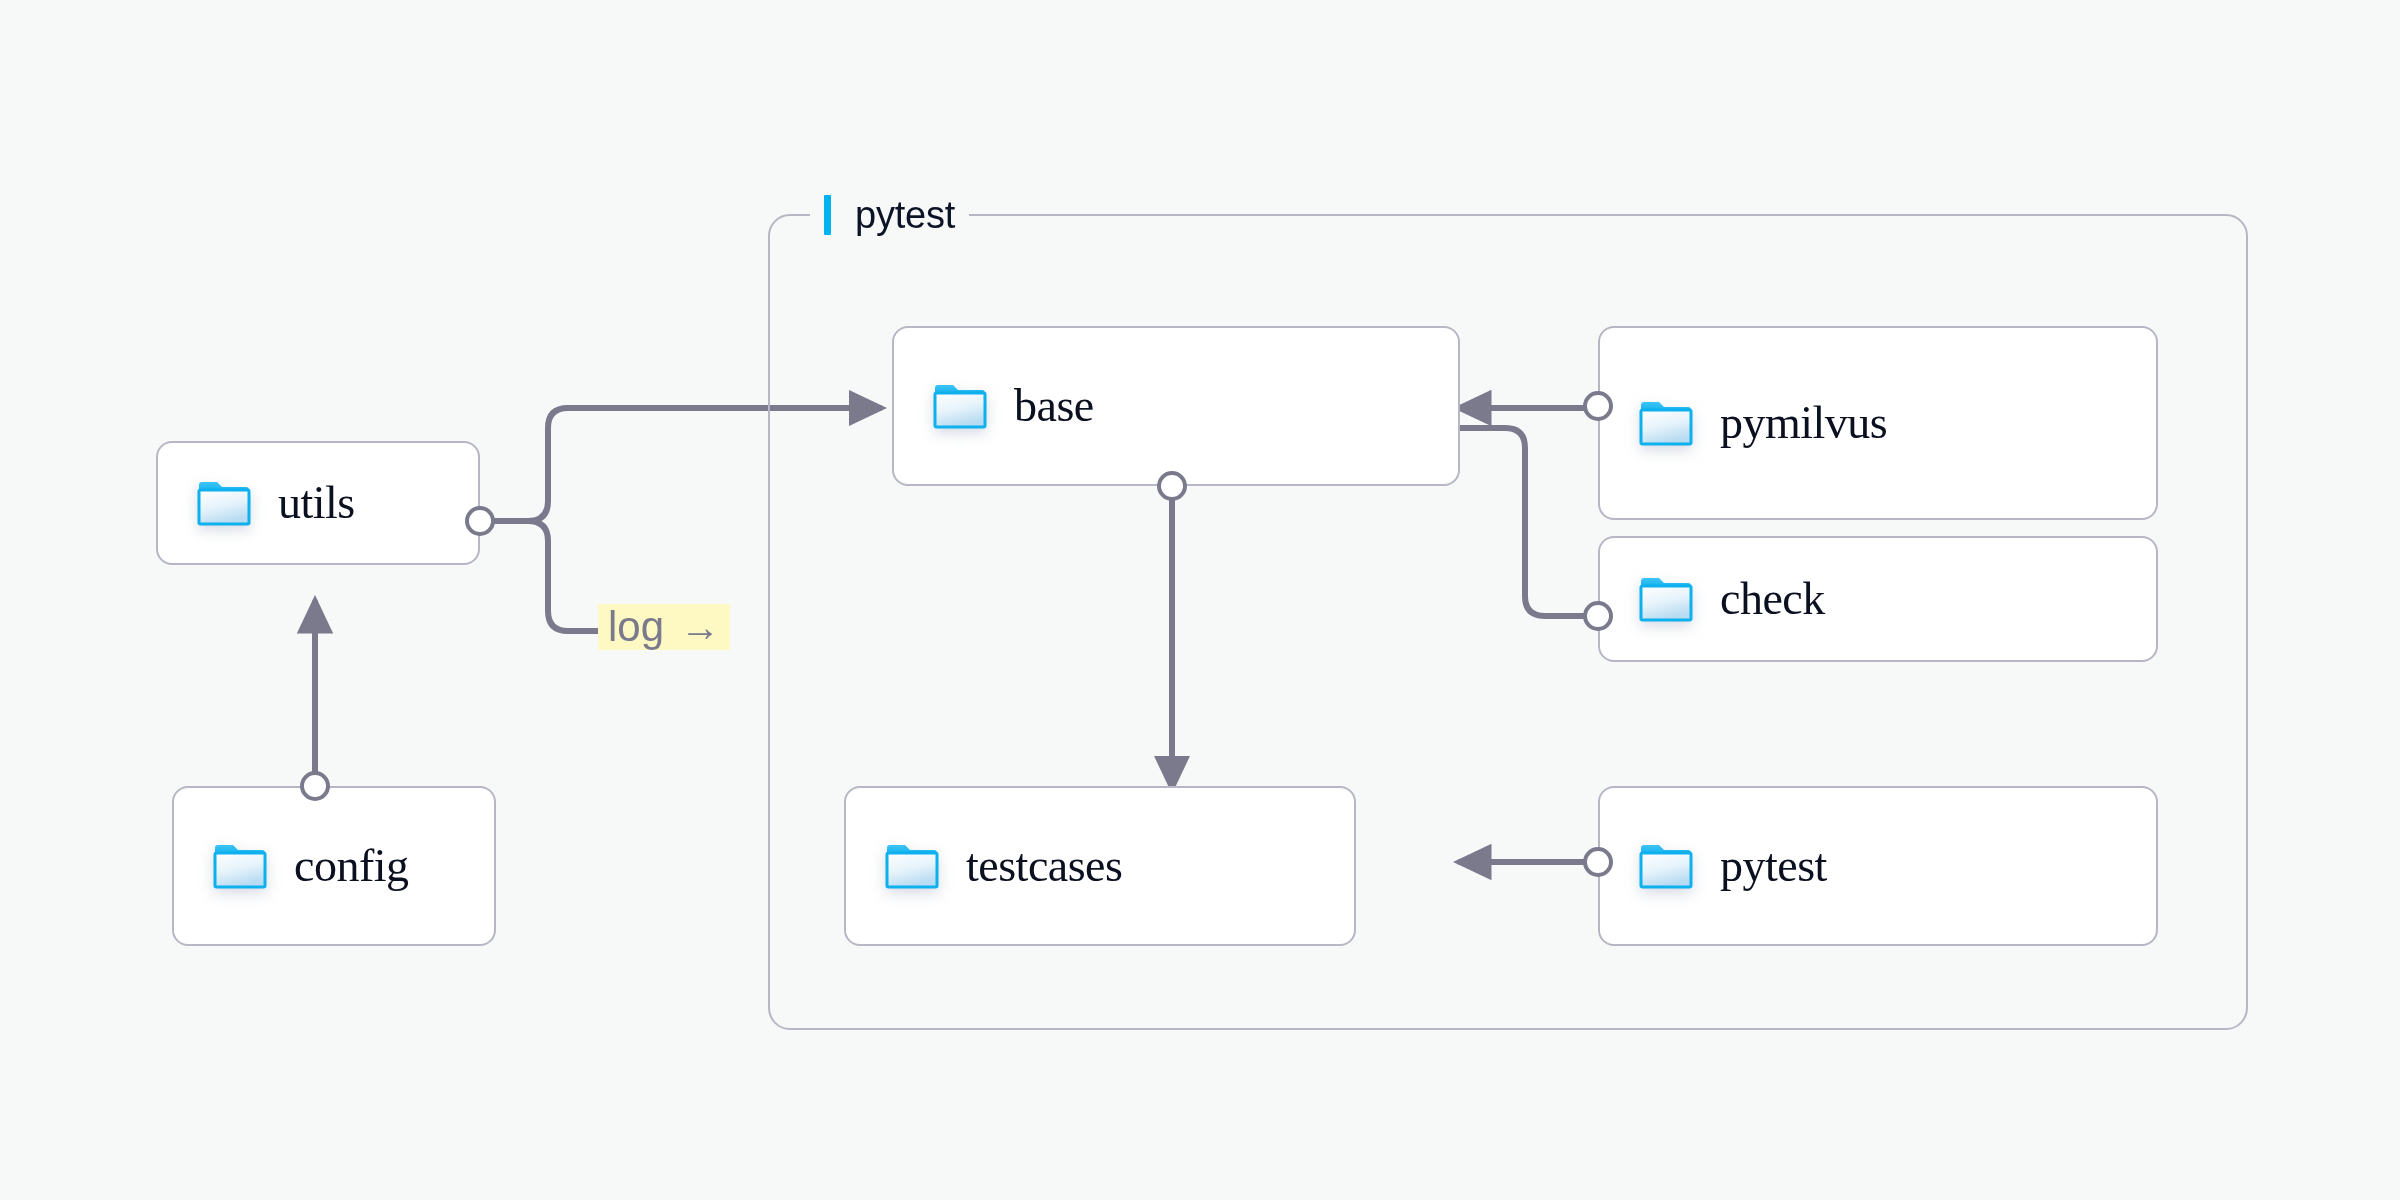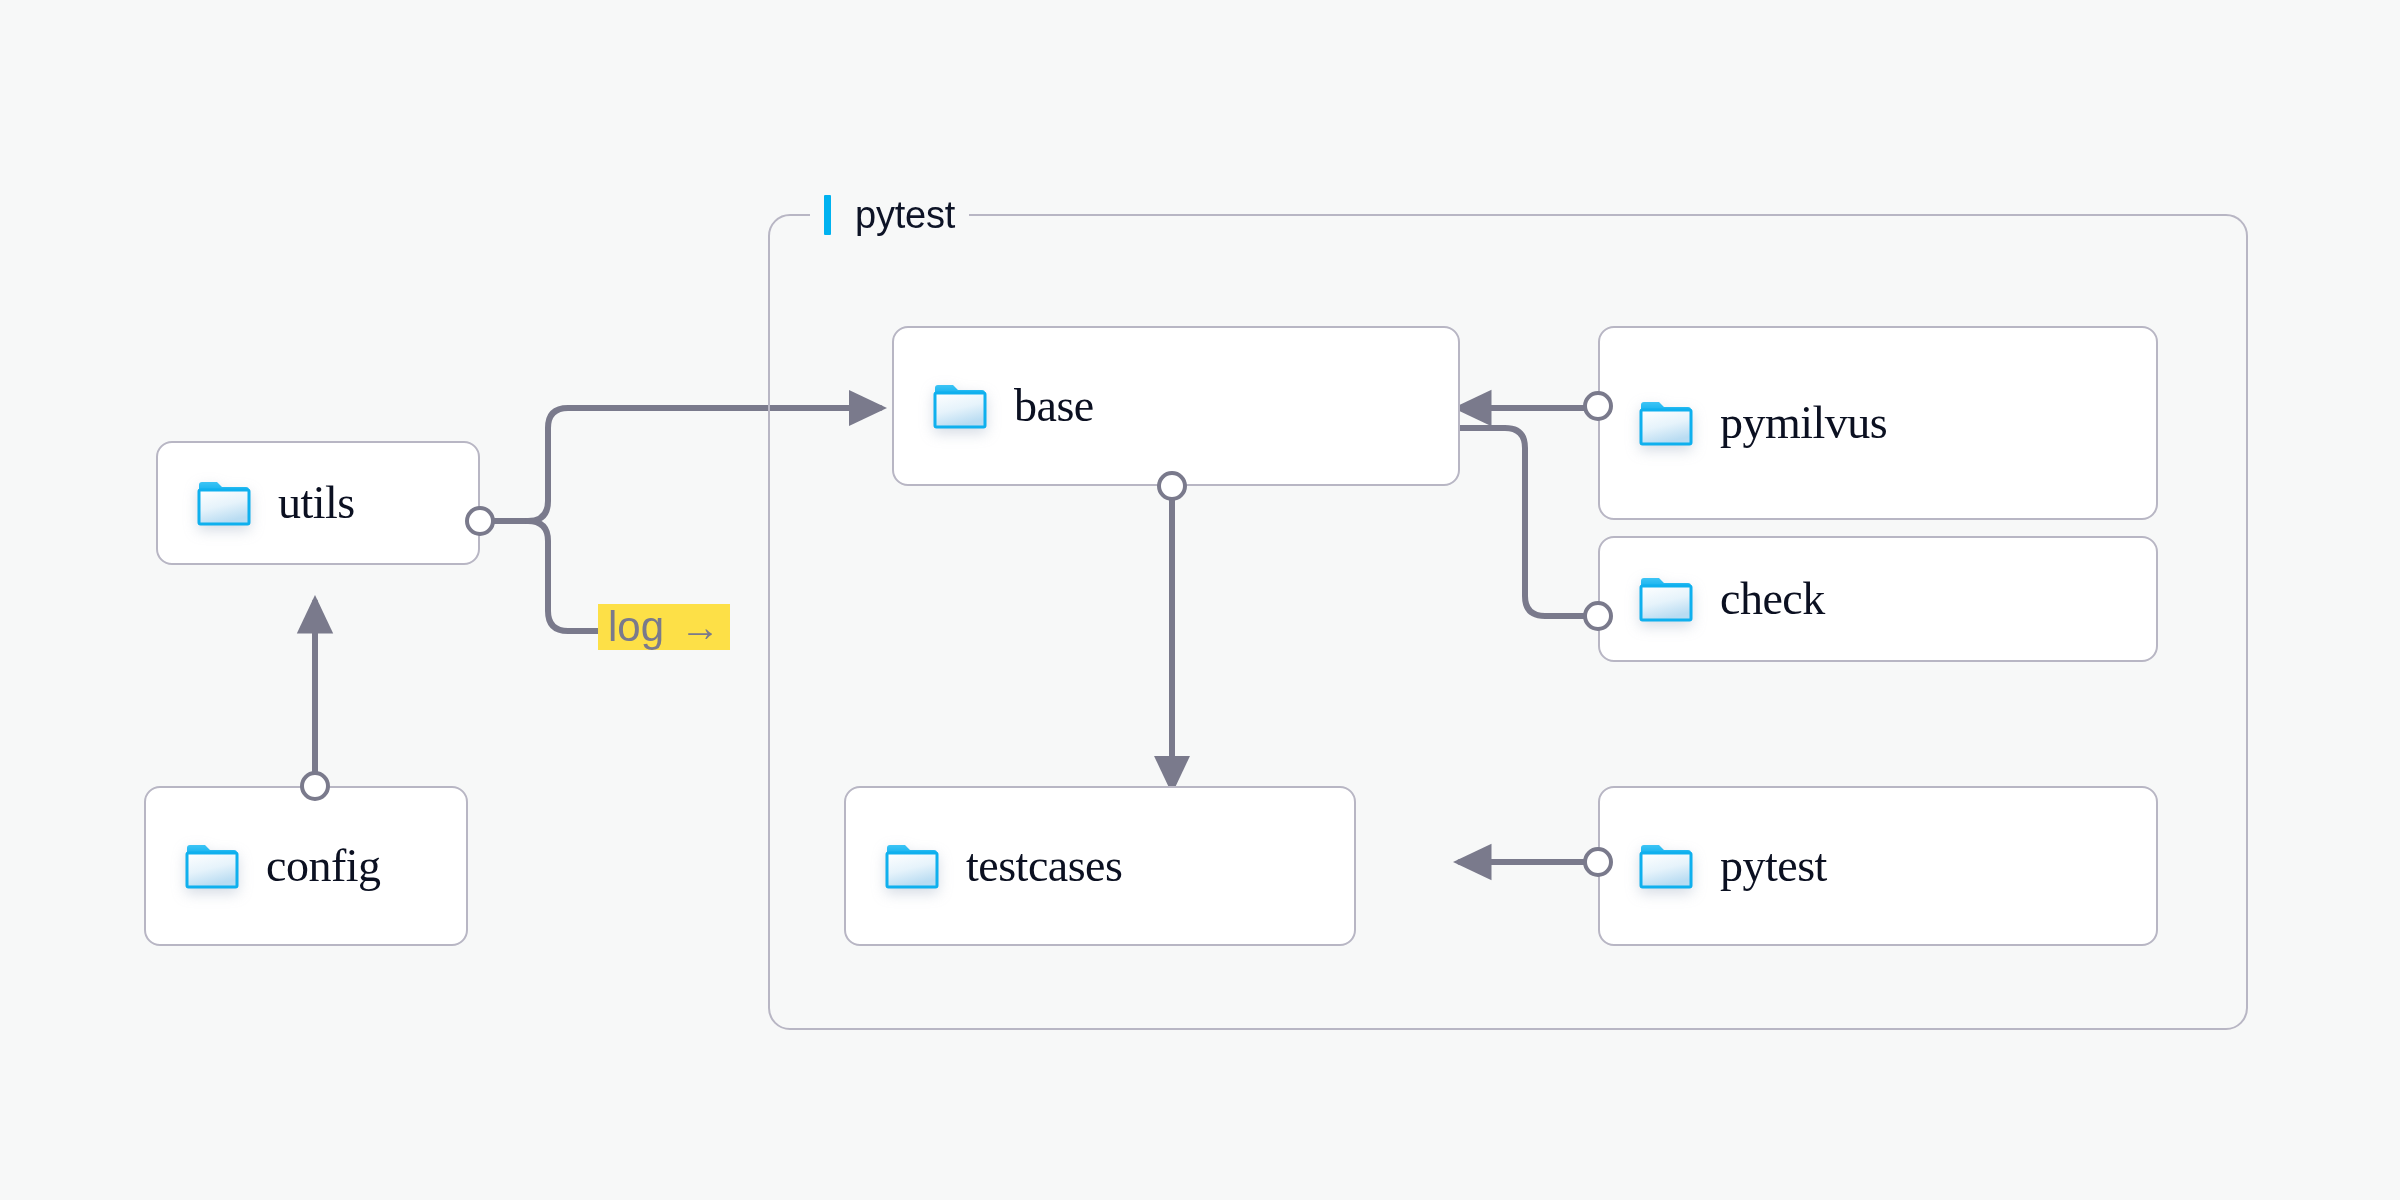--- a/index.html
+++ b/index.html
@@ -106,21 +106,21 @@
     z-index: 7;
   }
 
   
   .edge-label {
     position: absolute;
     display: flex;
     align-items: center;
     gap: 16px;
     z-index: 5;
-    background: #fde047;
+    background: #fef9c3;
     padding: 2px 10px;
   }
   .edge-label-text {
     font-size: 42px;
     color: #7a7a8c;
     line-height: 1;
     white-space: nowrap;
   }
   .edge-label-arrow {
     font-size: 40px;
@@ -189,21 +189,21 @@
     <div class="node-inner">
       <svg class="folder-icon" viewBox="0 0 56 48">
         <path d="M3 10 L3 6 Q3 3 6 3 L21 3 L26 8 L50 8 Q53 8 53 11 L53 13 L3 13 Z" fill="url(#folder-tab-grad)"></path>
         <rect x="3" y="11" width="50" height="34" rx="1.5" fill="url(#folder-grad)" stroke="#0fb0ee" stroke-width="3"></rect>
       </svg>
       <span class="node-label">utils</span>
     </div>
   </div>
   <div class="port" style="left:465px; top:506px;"></div>
 
-  <div class="node" style="left:144px; top:786px; width:324px; height:160px;">
+  <div class="node" style="left:172px; top:786px; width:324px; height:160px;">
     <div class="node-inner">
       <svg class="folder-icon" viewBox="0 0 56 48">
         <path d="M3 10 L3 6 Q3 3 6 3 L21 3 L26 8 L50 8 Q53 8 53 11 L53 13 L3 13 Z" fill="url(#folder-tab-grad)"></path>
         <rect x="3" y="11" width="50" height="34" rx="1.5" fill="url(#folder-grad)" stroke="#0fb0ee" stroke-width="3"></rect>
       </svg>
       <span class="node-label">config</span>
     </div>
   </div>
   <div class="port" style="left:300px; top:771px;"></div>
 

